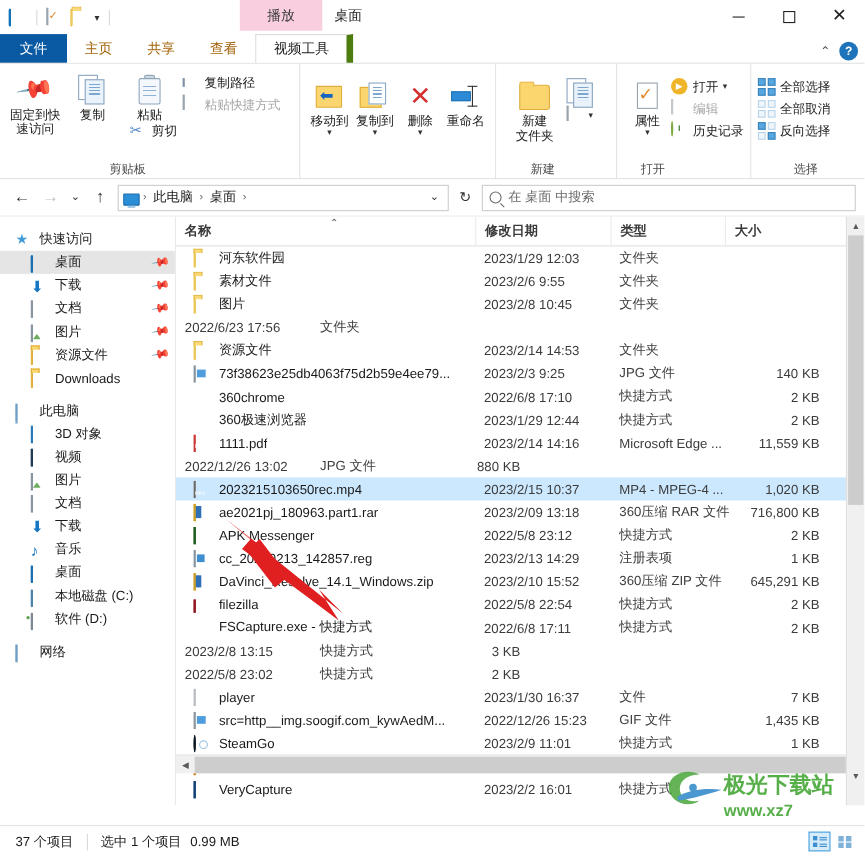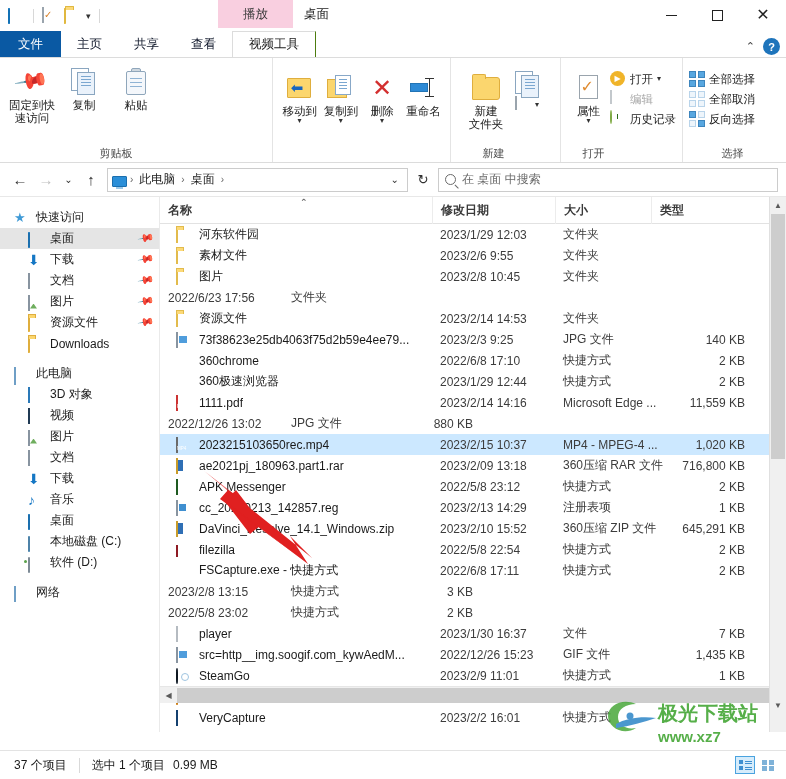--- a/index.html
+++ b/index.html
@@ -67,25 +67,25 @@
   .winbtn .gl-close { font-size: 16px; line-height: 1; font-weight: 300; }
 
   
   .ribbon-tabs {
     position: relative; height: 26px; background: #ffffff;
     display: flex; align-items: flex-end; padding-left: 0;
     border-bottom: 1px solid #dcdcdc;
   }
   .rtab {
     height: 26px; padding: 0 16px; display: flex; align-items: center;
-    font-size: 12.5px; color: #0f172a; background: #fff; cursor: default;
+    font-size: 12.5px; color: #a16207; background: #fff; cursor: default;
   }
   .rtab.file { background: #0a59a3; color: #fff; padding: 0 18px; }
   .rtab.active {
-    background: #ffffff; border-left: 1px solid #dcdcdc; border-right: 1px solid #4d7c0f;
+    background: #ffffff; border-left: 1px solid #dcdcdc; border-right: 6px solid #4d7c0f;
     border-top: 1px solid #dcdcdc; position: relative; z-index: 3;
   }
   .rtab.videotools { color:#1a1a1a; }
   .ribbon-right {
     position: absolute; right: 6px; bottom: 2px; display: flex; align-items: center; gap: 8px;
   }
   .chev-up { font-size: 11px; color: #444; }
   .help-btn {
     width: 17px; height: 17px; border-radius: 50%; background: #1e74bb; color: #fff;
     font-size: 11px; display:flex; align-items:center; justify-content:center; font-weight: bold;
@@ -386,20 +386,34 @@
         <div class="bigbtn">
           <span class="glyph">
             <span class="g-clip">
                 <span class="top"></span>
                 <span class="body"></span>
                 <span class="lines"></span>
               </span>
           </span>
           <span>粘贴</span>
         </div>
+        <div class="smallcol" style="margin-left:4px">
+          <div class="smallbtn">
+            <span class="mini-ico"><span class="g-pathico"></span></span>
+            <span>复制路径</span>
+          </div>
+          <div class="smallbtn dim">
+            <span class="mini-ico"><span class="g-pasteshort"></span></span>
+            <span>粘贴快捷方式</span>
+          </div>
+          <div class="smallbtn" style="margin-top:4px; margin-left:-48px;">
+            <span class="mini-ico"><span class="g-scissors">✂</span></span>
+            <span>剪切</span>
+          </div>
+        </div>
       </div>
       <div class="rglabel" style="margin-left:-40px">剪贴板</div>
     </div>
 
     <div class="rgroup" style="width:178px">
       <div class="rgitems" style="padding-top:8px">
         <div class="bigbtn">
           <span class="glyph">
             <span class="g-moveto">
                 <span class="fold"></span>
@@ -647,25 +661,25 @@
 
     <div class="filepane">
       <div class="colheader">
         <div class="col col-name">
           <span>名称</span>
           <span class="sortmark">⌃</span>
         </div>
         <div class="col col-date">
           <span>修改日期</span>
         </div>
+        <div class="col col-type">
+          <span>类型</span>
+        </div>
         <div class="col col-size">
           <span>大小</span>
-        </div>
-        <div class="col col-type">
-          <span>类型</span>
         </div>
       </div>
 
       <div class="rows" id="rows">
           <div class="row">
             <div class="c-name">
               <span class="fico"><span class="fi-folder"></span></span>
               <span class="nm">河东软件园</span>
             </div>
             <div class="c-date">2023/1/29 12:03</div>

